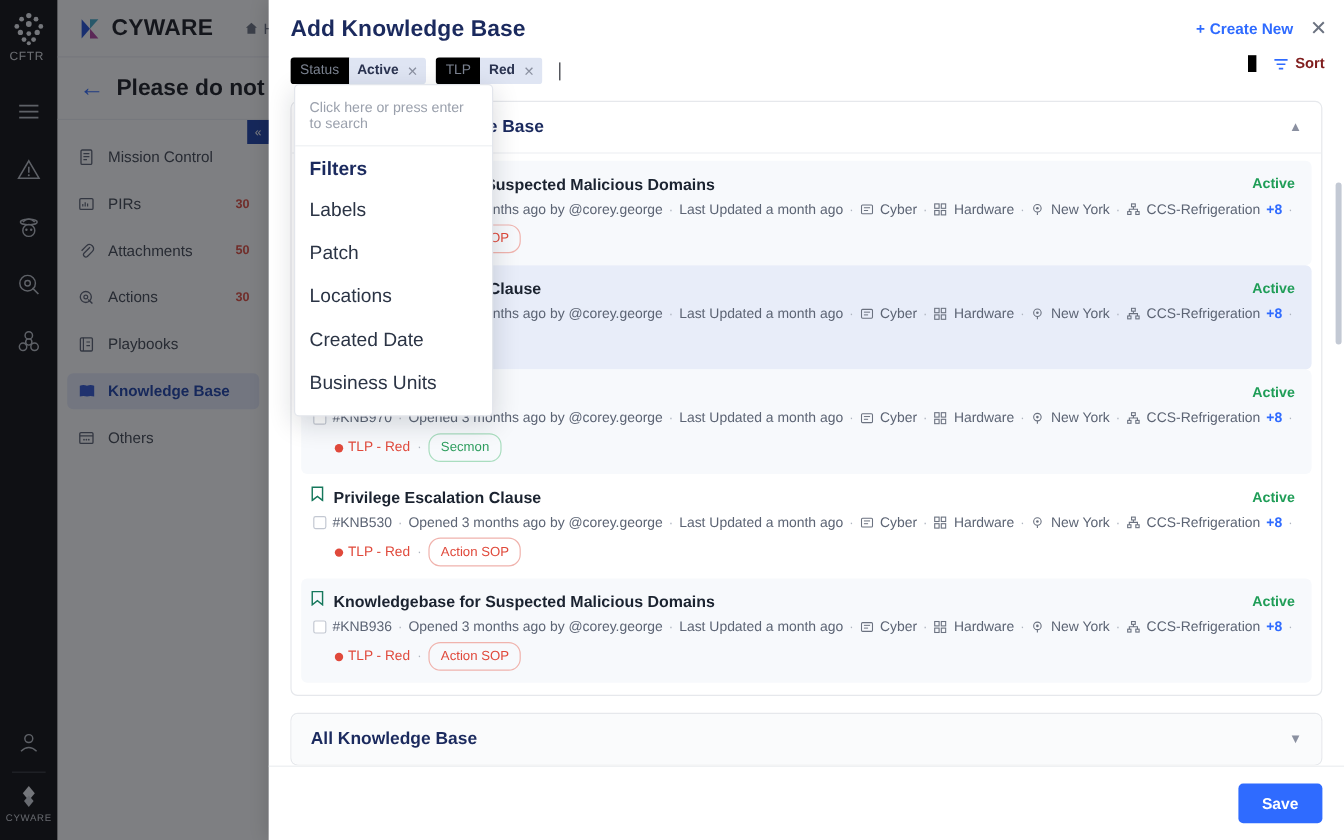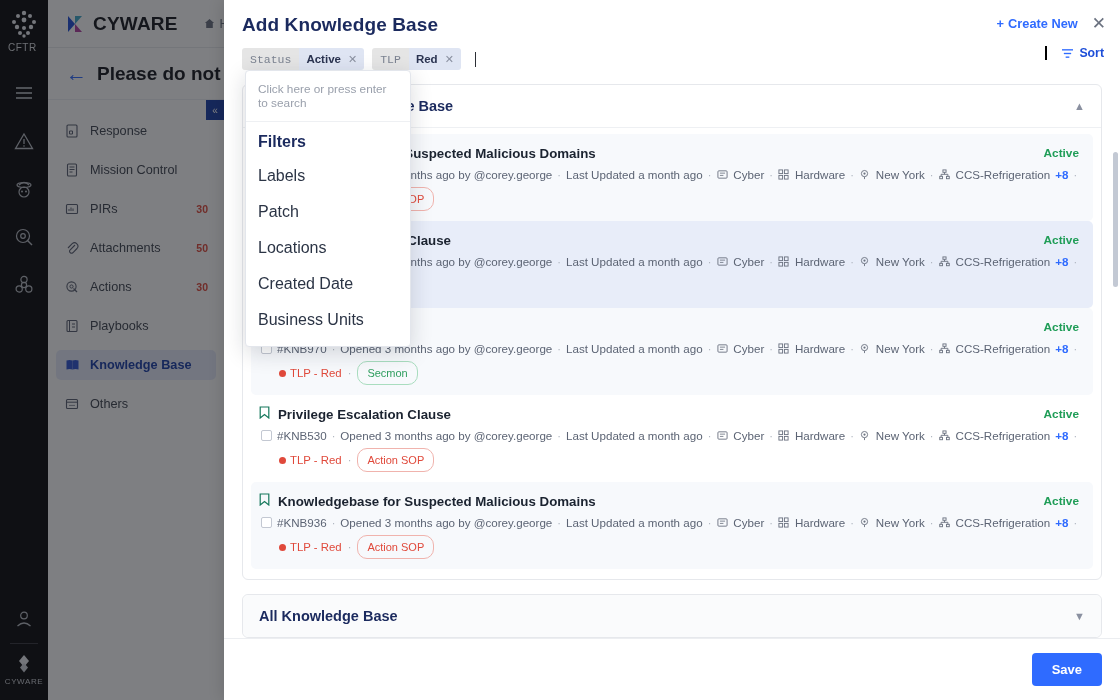--- a/index.html
+++ b/index.html
@@ -86,27 +86,27 @@
     box-shadow: -2px 0 14px rgba(0,0,0,.12);
   }
   .modal-head { padding: 14px 28px 0 18px; position:relative; }
   .modal-title { font-size:19px; font-weight:600; color:#1b2a5e; letter-spacing:.1px; }
   .modal-actions { position:absolute; right:14px; top:15px; display:flex; align-items:center; gap:14px; }
   .create-new { display:flex; align-items:center; gap:4px; color:#2f6bff; font-size:12.8px; font-weight:600; }
   .close-x { color:#6b7280; font-size:17px; line-height:1; }
 
   .filter-row { display:flex; align-items:center; padding: 12px 16px 0 18px; position:relative; }
   .chip { display:flex; align-items:center; height:22px; border-radius:3px; overflow:hidden; margin-right:8px; font-size:11.5px; }
-  .chip-key { background:#e5e5e5; color:#7c8391; padding:0 8px; height:36px; display:flex; align-items:center;font-family:Liberation Mono, monospace; }
+  .chip-key { background:#000000; color:#7c8391; padding:0 8px; height:36px; display:flex; align-items:center; }
   .chip-val { background:#dfe5f3; color:#2a3350; font-weight:700; padding:0 7px; height:22px; display:flex; align-items:center; gap:7px; }
   .chip-x { color:#8a90a0; font-size:11px; font-weight:400; }
   .caret { width:1px; height:15px; background:#2c2f36; margin-left:6px; animation: blink 1.1s steps(1) infinite; }
   @keyframes blink { 50% { opacity:0; } }
 
-  .sort-btn { position:absolute; right:16px; top:10px; display:flex; align-items:center; gap:5px; color:#1d4ed8; font-size:12.3px; font-weight:600; padding-left:14px; border-left:2px solid #000000; }
+  .sort-btn { position:absolute; right:16px; top:10px; display:flex; align-items:center; gap:5px; color:#7f1d1d; font-size:12.3px; font-weight:600; padding-left:14px; border-left:7px solid #000000; }
 
   .modal-body { flex:1; overflow:hidden; padding: 14px 18px 0 18px; position:relative; }
 
   .section {
     border:1px solid #e6e8ec; border-radius:6px; background:#fff; margin-bottom:14px;
   }
   .section-head {
     display:flex; align-items:center; justify-content:space-between;
     padding: 13px 16px; border-bottom:1px solid #eef0f3;
   }
@@ -265,29 +265,20 @@
 
     <div class="pagehead">
       <span class="back-arrow">←</span>
       <span class="page-title">Please do not submit</span>
     </div>
 
     <div class="subnav" id="subnav">
         <div class="subnav-item">
           <span class="sn-ic">
             <svg width="14" height="14" viewBox="0 0 14 14">
-              <rect x="2" y="1" width="10" height="12" rx="1" fill="none" stroke="currentColor" stroke-width="1.1"></rect>
-              <path d="M4.5 7 h3 v3 h-3z" fill="none" stroke="currentColor" stroke-width="1"></path>
-            </svg>
-          </span>
-          <span class="sn-label">Response</span>
-        </div>
-        <div class="subnav-item">
-          <span class="sn-ic">
-            <svg width="14" height="14" viewBox="0 0 14 14">
               <rect x="2.5" y="1" width="9" height="12" rx="1" fill="none" stroke="currentColor" stroke-width="1.1"></rect>
               <line x1="4.5" y1="4" x2="9.5" y2="4" stroke="currentColor" stroke-width="1"></line>
               <line x1="4.5" y1="6.5" x2="9.5" y2="6.5" stroke="currentColor" stroke-width="1"></line>
               <line x1="4.5" y1="9" x2="7.5" y2="9" stroke="currentColor" stroke-width="1"></line>
             </svg>
           </span>
           <span class="sn-label">Mission Control</span>
         </div>
         <div class="subnav-item">
           <span class="sn-ic">

